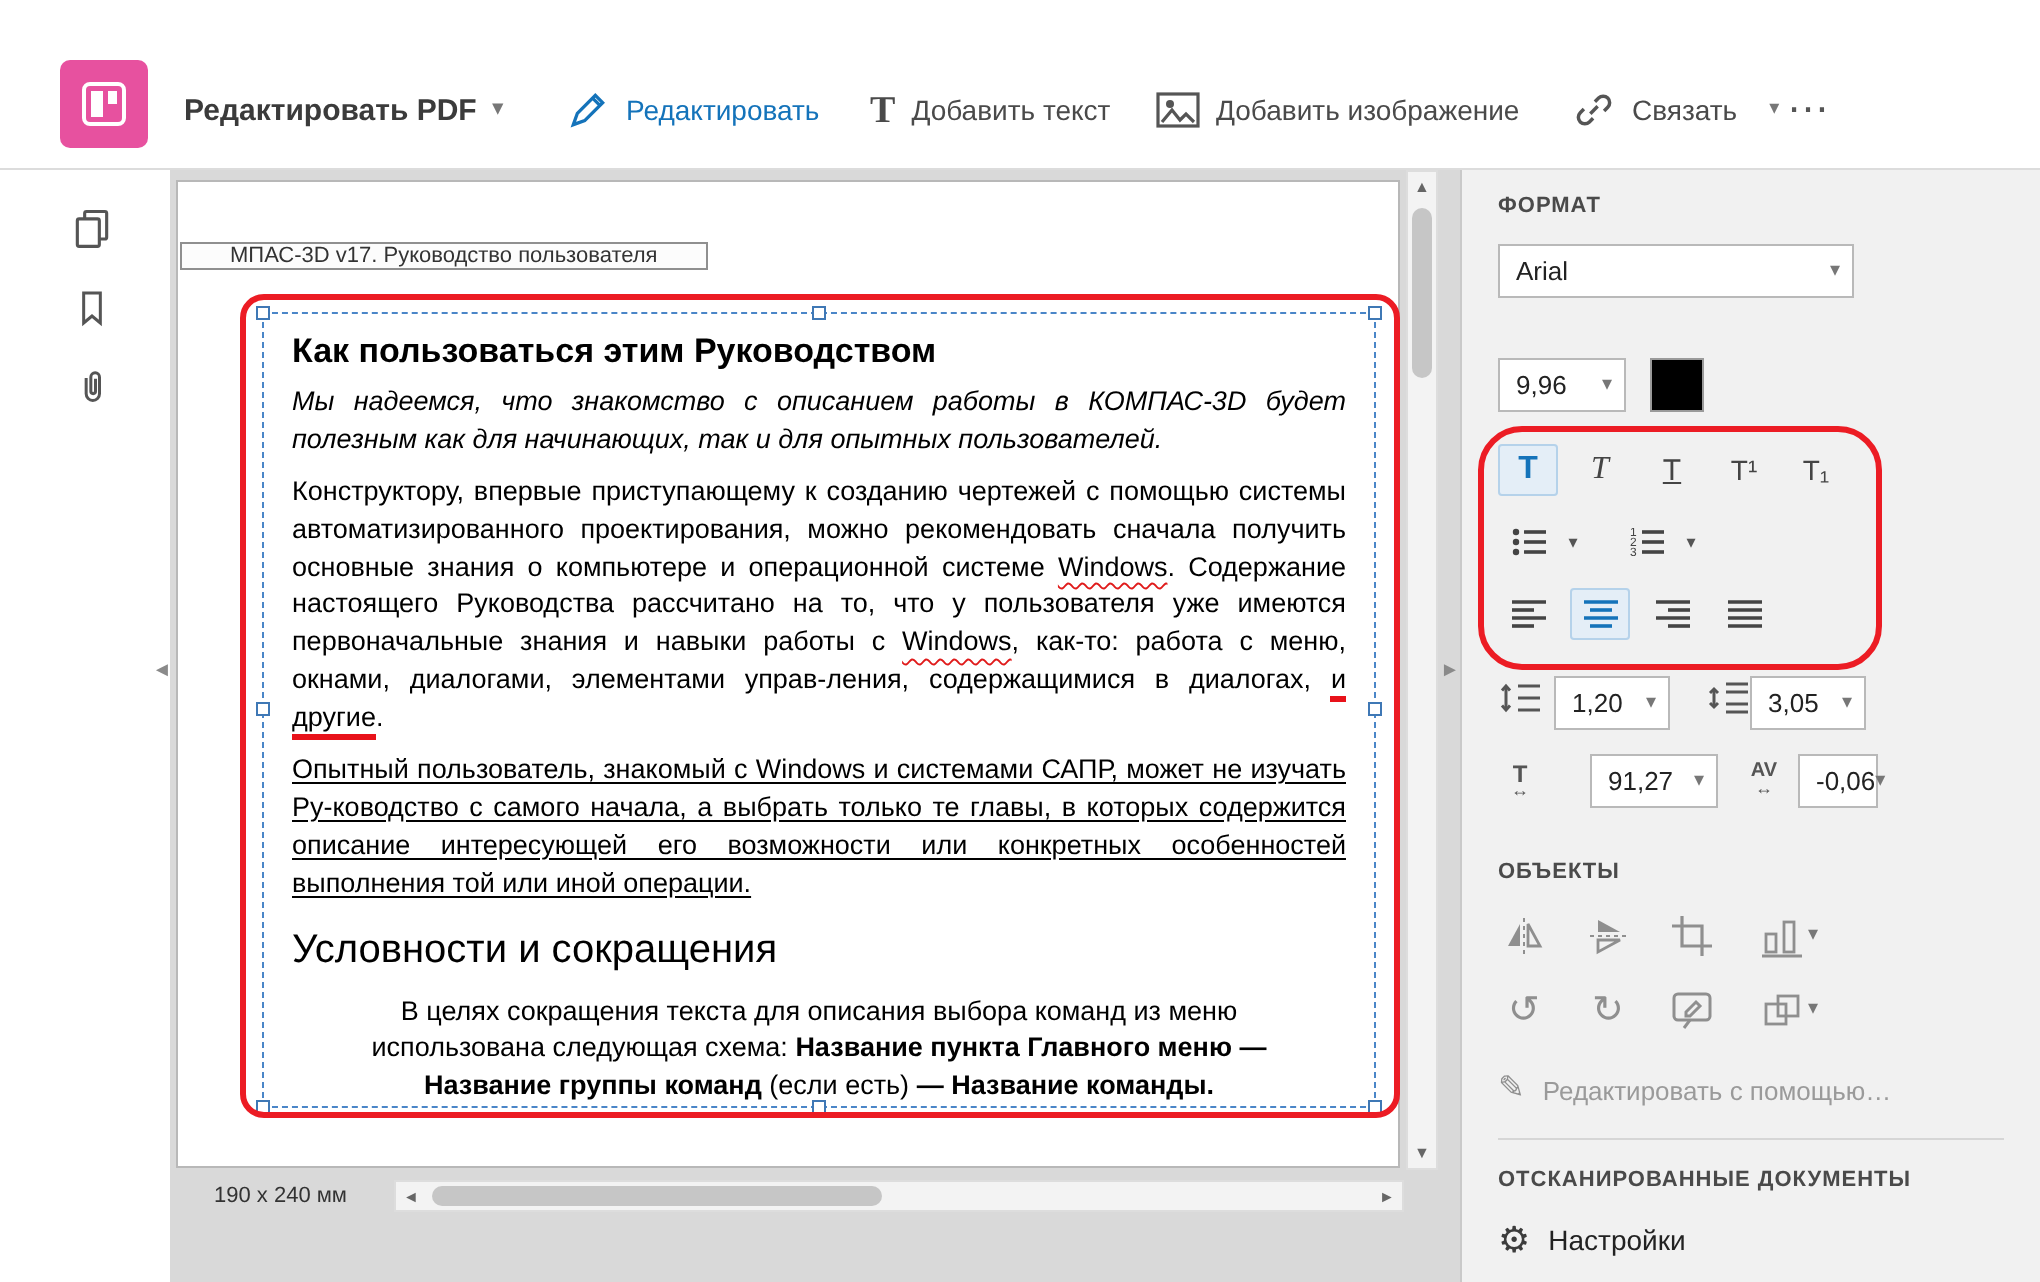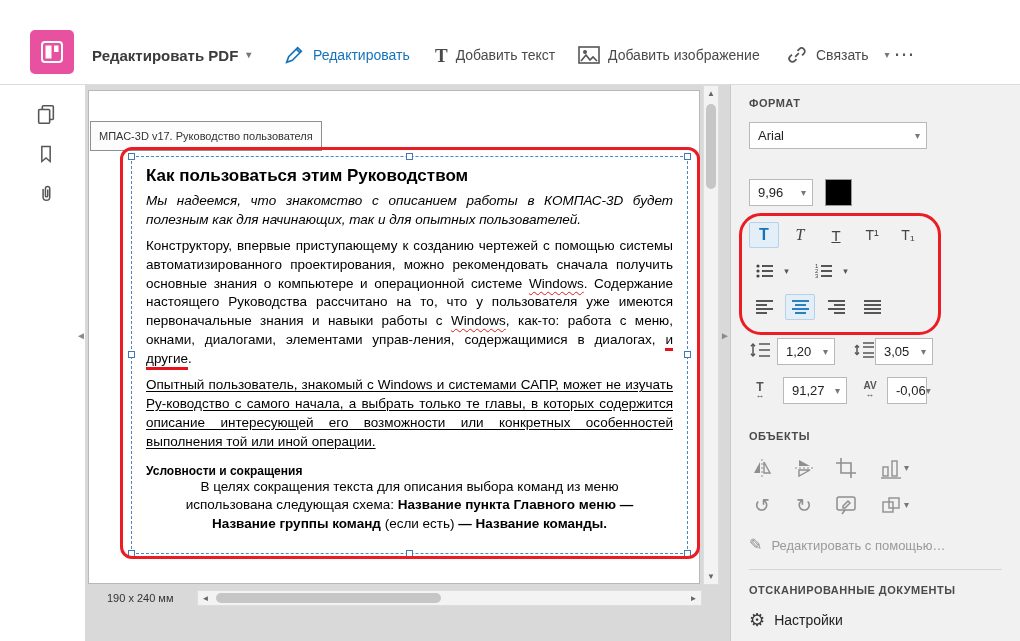--- a/index.html
+++ b/index.html
@@ -19,40 +19,40 @@
   .chev{font-size:10px;color:#777;line-height:1}
   .t-glyph{font-family:"Liberation Serif",serif;font-size:19px;font-weight:700;color:#4a4a4a;line-height:1}
 
   
   .left-rail{position:absolute;left:0;top:85px;width:85px;height:556px;background:#fff}
   .rail-btn{position:absolute;left:33px;width:26px;height:26px;display:flex;align-items:center;justify-content:center;cursor:pointer}
 
   
   .doc-area{position:absolute;left:85px;top:85px;width:645px;height:556px;background:#d9d9d9}
   .page{position:absolute;left:3px;top:5px;width:612px;height:494px;background:#fff;border:1px solid #b8b8b8}
-  .doc-tab{position:absolute;left:5px;top:36px;height:30px;padding:0 8px;background:#fcfcfc;border:1px solid #8f8f8f;font-size:11px;color:#333;display:flex;align-items:center;z-index:3;white-space:nowrap}
+  .doc-tab{position:absolute;left:5px;top:36px;height:14px;padding:0 24px;background:#fcfcfc;border:1px solid #8f8f8f;font-size:11px;color:#333;display:flex;align-items:center;z-index:3;white-space:nowrap}
 
   .vscroll{position:absolute;left:618px;top:0;width:16px;height:500px;background:#f3f3f3;border:1px solid #ddd}
   .vscroll .arr{position:absolute;left:0;width:14px;height:15px;font-size:8px;color:#666;display:flex;align-items:center;justify-content:center;cursor:pointer}
   .vscroll .thumb{position:absolute;left:2px;top:18px;width:10px;height:85px;background:#c6c6c6;border-radius:5px;cursor:pointer}
   .hscroll{position:absolute;left:112px;top:505px;width:505px;height:16px;background:#f3f3f3;border:1px solid #ddd}
   .hscroll .arr{position:absolute;top:0;width:15px;height:14px;font-size:8px;color:#666;display:flex;align-items:center;justify-content:center;cursor:pointer}
   .hscroll .thumb{position:absolute;left:18px;top:2px;width:225px;height:10px;background:#c6c6c6;border-radius:5px;cursor:pointer}
   .size-label{position:absolute;left:22px;top:507px;font-size:11px;color:#333;white-space:nowrap}
   .pane-arrow{position:absolute;font-size:10px;color:#8a8a8a;cursor:pointer;z-index:9}
 
   
   .red-annot{position:absolute;left:120px;top:147px;width:580px;height:412px;border:3px solid #ec1c24;border-radius:12px;z-index:8;pointer-events:none}
   .panel-red-annot{position:absolute;left:8px;top:196px;width:202px;height:122px;border:3px solid #ec1c24;border-radius:22px;z-index:8;pointer-events:none}
   .text-block{position:absolute;left:131px;top:156px;width:557px;height:398px;border:1px dashed #4a86c8;z-index:4;background:transparent}
   .hnd{position:absolute;width:7px;height:7px;background:#fff;border:1px solid #3f78b5;z-index:6}
 
   .doc-text{padding:9px 14px 6px 14px;color:#000;overflow:hidden;height:100%}
   .doc-text h1{font-size:17px;font-weight:700;margin:0 0 6px 0}
-  .doc-text h2{font-size:12px;font-weight:700;margin:12px 0 0 0}
+  .doc-text h2{font-size:20px;font-weight:400;margin:12px 0 10px 0}
   .doc-text p{font-size:13.5px;line-height:1.40;margin:0 0 7px 0}
   .p-italic{font-style:italic;text-align:justify}
   .p-just{text-align:justify}
   .p-under{text-decoration:underline;text-underline-offset:2px}
   .p-center{text-align:center;padding:0 28px}
   .spell{text-decoration:underline wavy #e01b1b;text-decoration-thickness:1px;text-underline-offset:3px}
   .redmark{border-bottom:3px solid #e8121a;padding-bottom:1px}
 
   
   .right-panel{position:absolute;left:730px;top:85px;width:290px;height:556px;background:#f1f1f1;border-left:1px solid #c9c9c9;padding:12px 0 0 18px}
@@ -344,21 +344,21 @@
         <span>3,05</span>
         <span class="chev">▾</span>
       </div>
     </div>
 
     <div class="row" style="margin-top:12px">
       <span class="stack">
         <span class="s1">T</span>
         <span class="s2">↔</span>
       </span>
-      <div class="select" style="width:64px;margin-left:12px">
+      <div class="select" style="width:64px;margin-left:24px">
         <span>91,27</span>
         <span class="chev">▾</span>
       </div>
       <span class="stack" style="margin-left:12px">
         <span class="s1" style="font-size:10px">AV</span>
         <span class="s2">↔</span>
       </span>
       <div class="select" style="width:40px;margin-left:6px">
         <span>-0,06</span>
         <span class="chev">▾</span>

